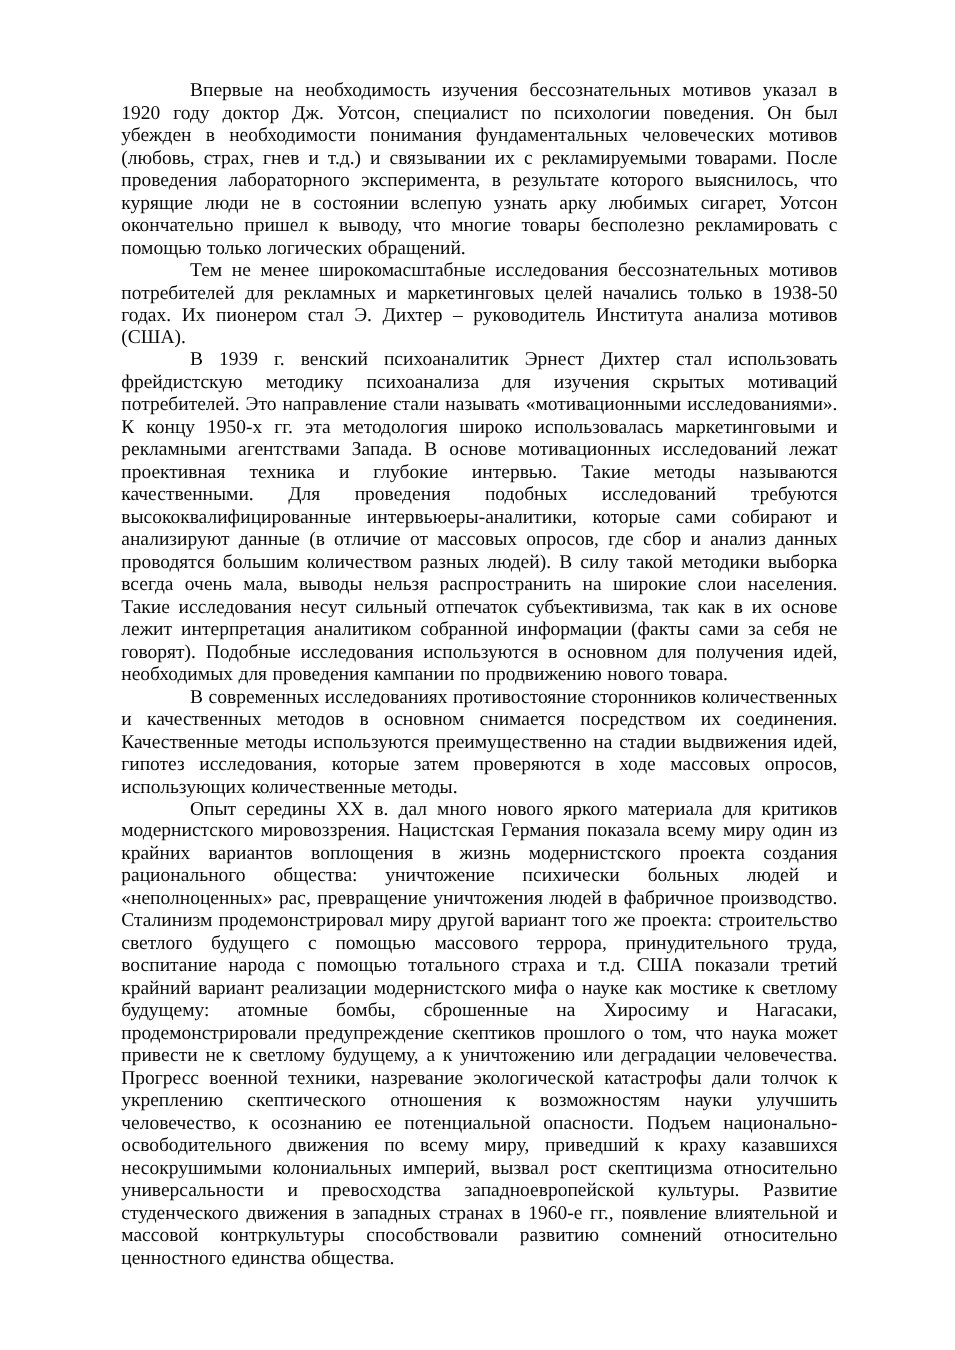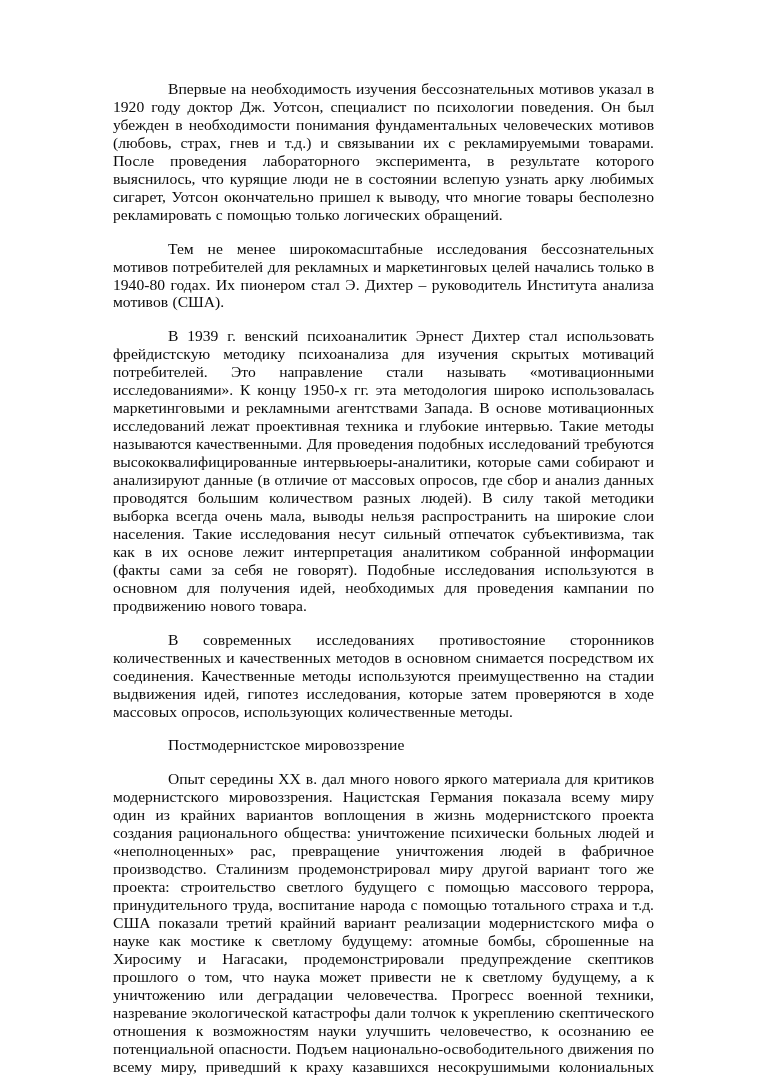--- a/index.html
+++ b/index.html
@@ -20,31 +20,30 @@
     top: 64px;
     width: 573px;
     font-family: "Liberation Serif", "DejaVu Serif", serif;
     font-size: 15.6px;
     line-height: 17.95px;
     color: #0a0a0a;
     text-align: justify;
     text-align-last: left;
   }
   .text-block p {
-    margin: 16px;
+    margin: 0;
     padding: 0;
     text-indent: 55px;
     word-spacing: 0.5px;
   }
 </style>
 </head>
 <body>
 
 <div class="page">
   <div class="text-block">
     <p>Впервые на необходимость изучения бессознательных мотивов указал в 1920 году доктор Дж. Уотсон, специалист по психологии поведения. Он был убежден в необходимости понимания фундаментальных человеческих мотивов (любовь, страх, гнев и т.д.) и связывании их с рекламируемыми товарами. После проведения лабораторного эксперимента, в результате которого выяснилось, что курящие люди не в состоянии вслепую узнать арку любимых сигарет, Уотсон окончательно пришел к выводу, что многие товары бесполезно рекламировать с помощью только логических обращений.</p>
-    <p>Тем не менее широкомасштабные исследования бессознательных мотивов потребителей для рекламных и маркетинговых целей начались только в 1940-80 годах. Их пионером стал Э. Дихтер – руководитель Института анализа мотивов (США).</p>
+    <p>Тем не менее широкомасштабные исследования бессознательных мотивов потребителей для рекламных и маркетинговых целей начались только в 1938-50 годах. Их пионером стал Э. Дихтер – руководитель Института анализа мотивов (США).</p>
     <p>В 1939 г. венский психоаналитик Эрнест Дихтер стал использовать фрейдистскую методику психоанализа для изучения скрытых мотиваций потребителей. Это направление стали называть «мотивационными исследованиями». К концу 1950-х гг. эта методология широко использовалась маркетинговыми и рекламными агентствами Запада. В основе мотивационных исследований лежат проективная техника и глубокие интервью. Такие методы называются качественными. Для проведения подобных исследований требуются высококвалифицированные интервьюеры-аналитики, которые сами собирают и анализируют данные (в отличие от массовых опросов, где сбор и анализ данных проводятся большим количеством разных людей). В силу такой методики выборка всегда очень мала, выводы нельзя распространить на широкие слои населения. Такие исследования несут сильный отпечаток субъективизма, так как в их основе лежит интерпретация аналитиком собранной информации (факты сами за себя не говорят). Подобные исследования используются в основном для получения идей, необходимых для проведения кампании по продвижению нового товара.</p>
     <p>В современных исследованиях противостояние сторонников количественных и качественных методов в основном снимается посредством их соединения. Качественные методы используются преимущественно на стадии выдвижения идей, гипотез исследования, которые затем проверяются в ходе массовых опросов, использующих количественные методы.</p>
-    <p>Постмодернистское мировоззрение</p>
     <p>Опыт середины XX в. дал много нового яркого материала для критиков модернистского мировоззрения. Нацистская Германия показала всему миру один из крайних вариантов воплощения в жизнь модернистского проекта создания рационального общества: уничтожение психически больных людей и «неполноценных» рас, превращение уничтожения людей в фабричное производство. Сталинизм продемонстрировал миру другой вариант того же проекта: строительство светлого будущего с помощью массового террора, принудительного труда, воспитание народа с помощью тотального страха и т.д. США показали третий крайний вариант реализации модернистского мифа о науке как мостике к светлому будущему: атомные бомбы, сброшенные на Хиросиму и Нагасаки, продемонстрировали предупреждение скептиков прошлого о том, что наука может привести не к светлому будущему, а к уничтожению или деградации человечества. Прогресс военной техники, назревание экологической катастрофы дали толчок к укреплению скептического отношения к возможностям науки улучшить человечество, к осознанию ее потенциальной опасности. Подъем национально-освободительного движения по всему миру, приведший к краху казавшихся несокрушимыми колониальных империй, вызвал рост скептицизма относительно универсальности и превосходства западноевропейской культуры. Развитие студенческого движения в западных странах в 1960-е гг., появление влиятельной и массовой контркультуры способствовали развитию сомнений относительно ценностного единства общества.</p>
   </div>
 </div>
 
 </body></html>

